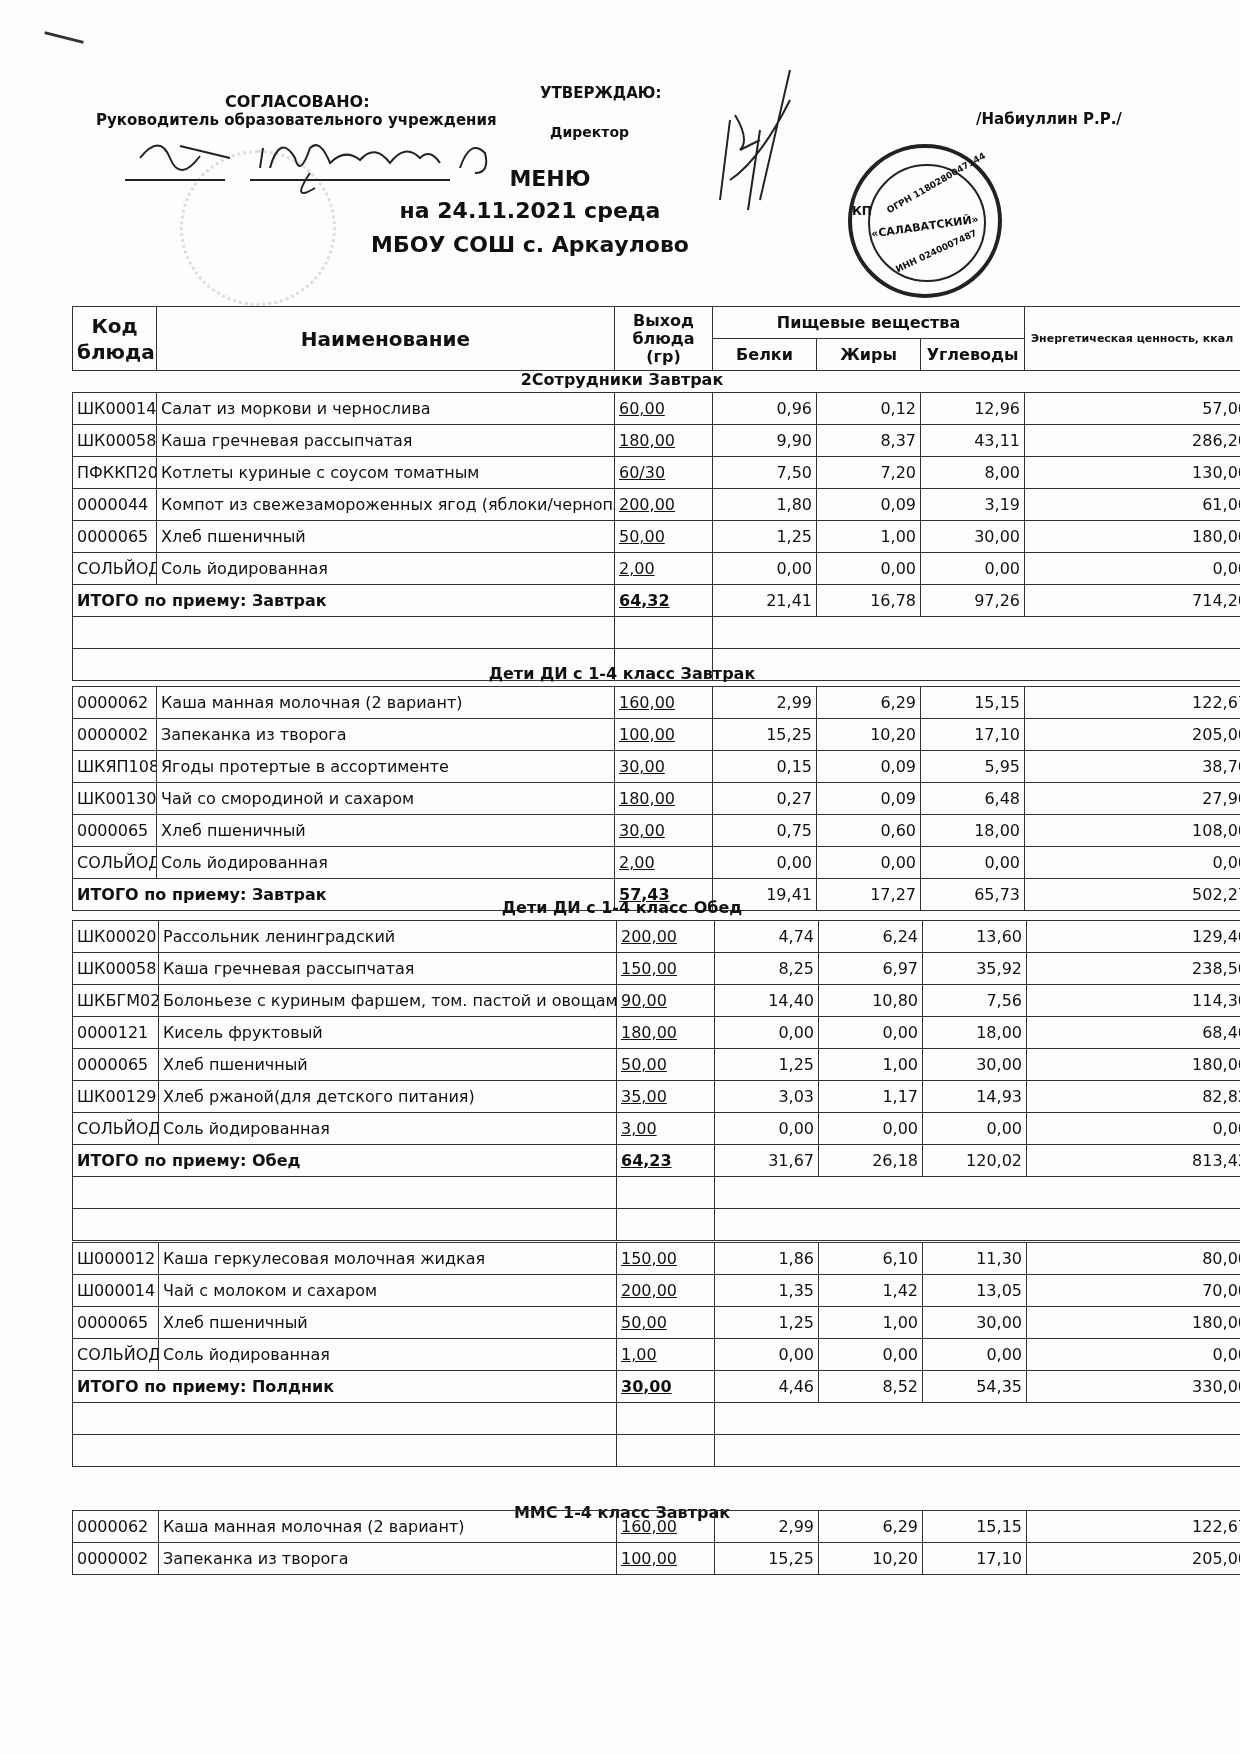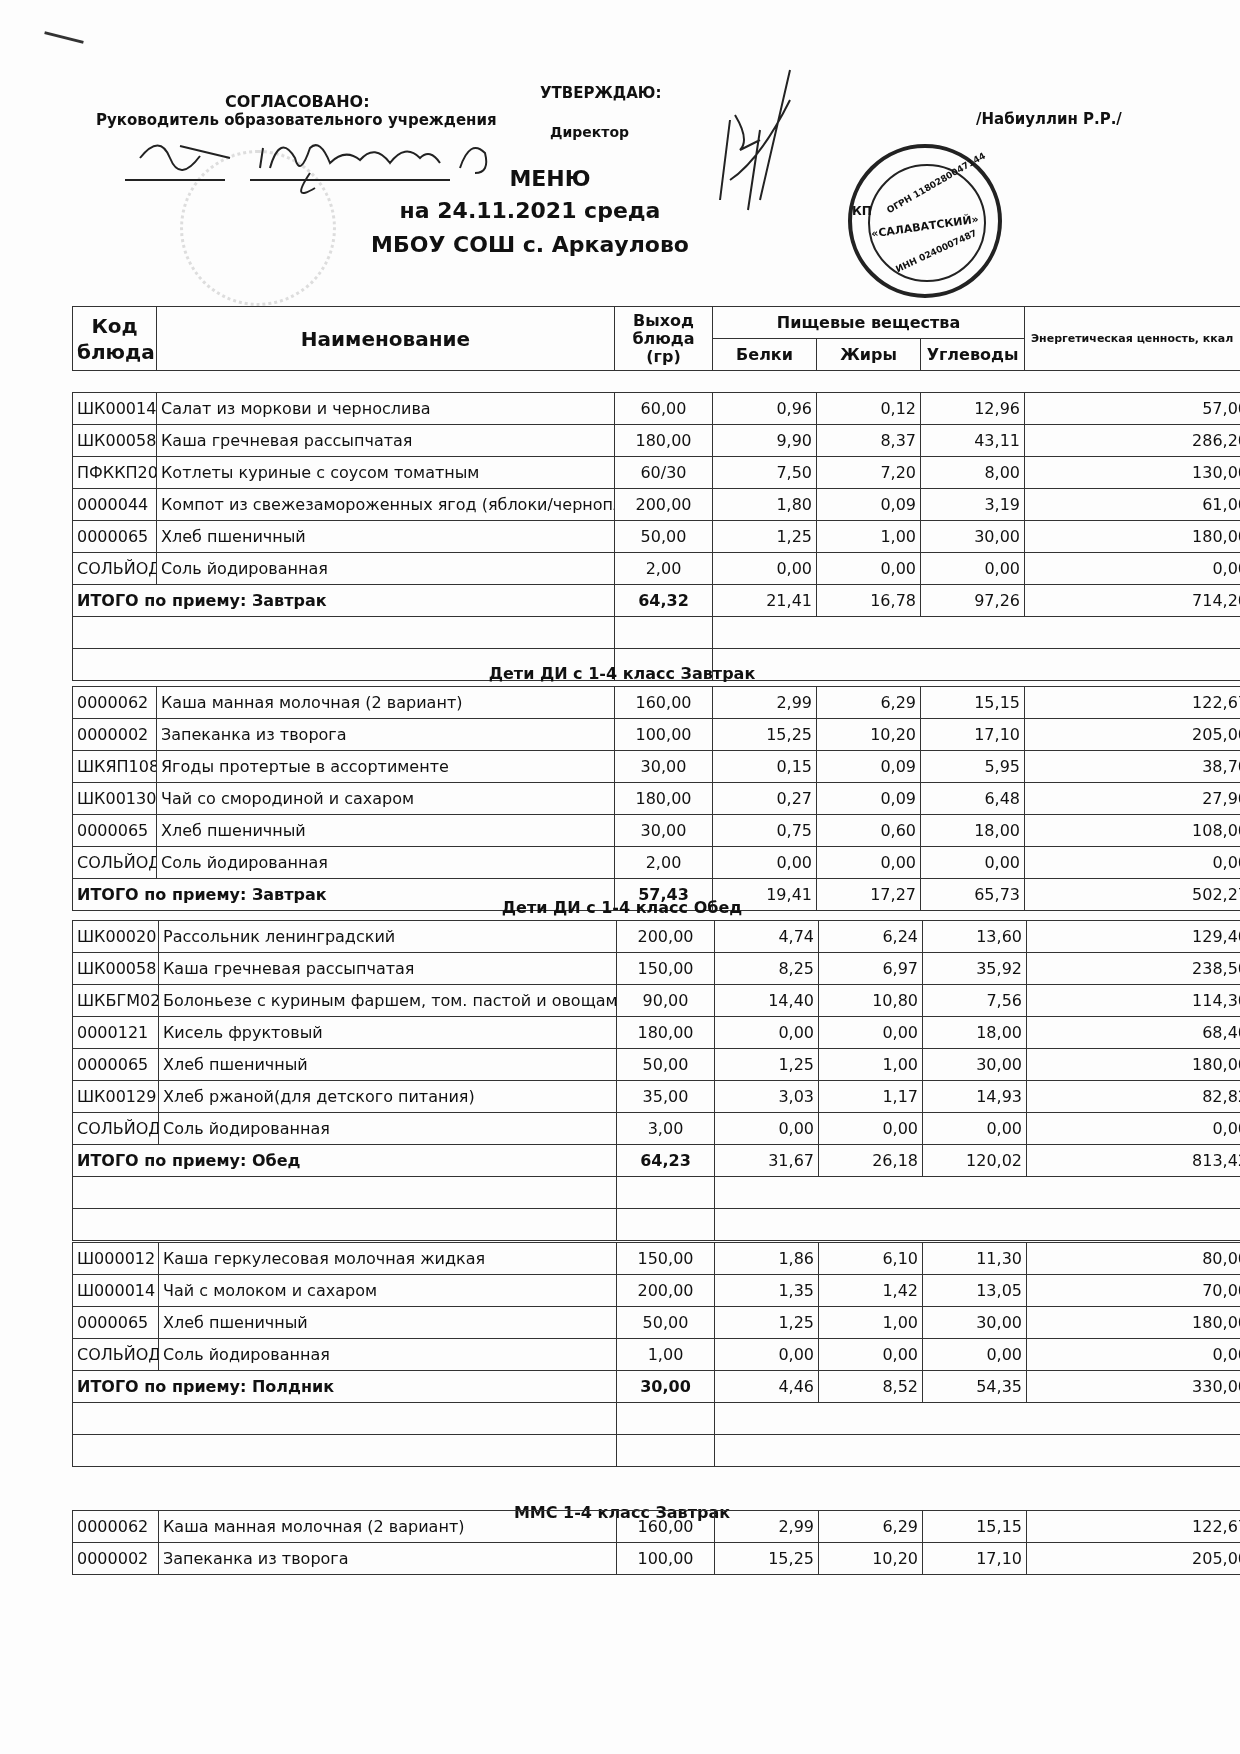--- a/index.html
+++ b/index.html
@@ -10,21 +10,21 @@
   }
   .abs { position:absolute; }
   .hdr-text { font-size:15px; font-weight:bold; }
   .title { font-size:22px; font-weight:bold; text-align:center; }
   .sig { stroke:#222; stroke-width:2; fill:none; }
   .stamp-faint { position:absolute; border-radius:50%; border:3px dotted #ddd; }
   table.menu { border-collapse:collapse; position:absolute; left:72px; table-layout:fixed; }
   table.menu td, table.menu th { border:1.5px solid #333; padding:0 4px; height:31px; font-size:16px; white-space:nowrap; overflow:hidden; }
   table.menu th { font-weight:bold; }
   .num { text-align:right; }
-  .ctr { text-align:center; }
+  .ctr { text-align:left;text-decoration:underline; }
   .total td { font-weight:bold; }
   .total td.nb { font-weight:normal; }
   .section-title { position:absolute; left:72px; width:1100px; text-align:center; font-size:16px; font-weight:bold; }
   .clip { position:absolute; left:0; top:0; width:1240px; height:1754px; overflow:hidden; }
 </style>
 </head>
 <body>
 
 <div class="clip">
 
@@ -82,20 +82,21 @@
       <th rowspan="2" style="font-size:11px;white-space:normal;line-height:15px;text-align:left;padding-left:6px;"><span>Энергетическая ценность, ккал</span></th>
     </tr>
     <tr style="height:30px;">
       <th style="font-size:16px;">Белки</th>
       <th style="font-size:16px;">Жиры</th>
       <th style="font-size:16px;">Углеводы</th>
     </tr>
   </tbody>
     </table>
 
+  <div class="section-title" style="top:370px;">2Сотрудники Завтрак</div>
   <table class="menu" style="top:392px;width:1180px;">
     <colgroup>
         <col style="width:84px">
         <col style="width:458px">
         <col style="width:98px">
         <col style="width:104px">
         <col style="width:104px">
         <col style="width:104px">
         <col style="width:228px">
       </colgroup>

